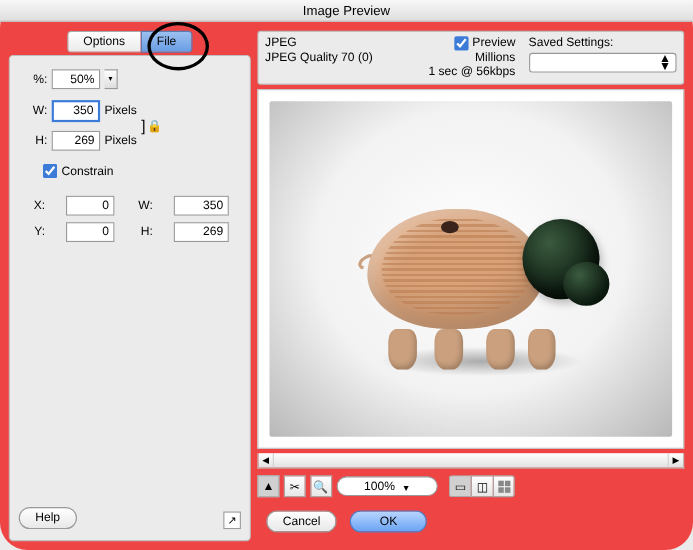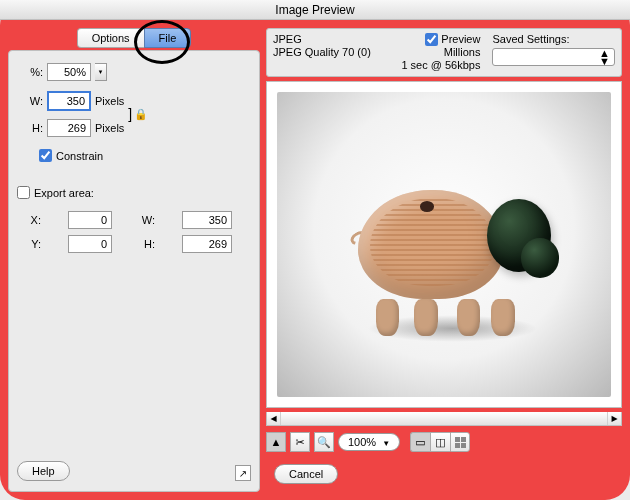--- a/index.html
+++ b/index.html
@@ -1,20 +1,20 @@
 <!DOCTYPE html>
 <html><head>
 <meta charset="utf-8">
 <style>
   * { box-sizing: border-box; margin: 0; padding: 0; font-family: "Lucida Grande", Arial, sans-serif; font-size: 11px; }
   body { background: #ebebeb; width: 630px; height: 500px; overflow: hidden; }
   .dialog { width: 630px; height: 500px; background: #ef4444; display: flex; flex-direction: column; border-radius: 25px; }
   .titlebar { height: 20px; background: linear-gradient(#f7f7f7,#dedede); text-align: center; line-height: 20px; font-size: 12px; border-bottom: 1px solid #bfbfbf; }
   .content { flex: 1; display: flex; padding: 8px; gap: 6px; }
-  .left-panel { width: 252px; display: flex; flex-direction: column; }
+  .left-panel { width: 220px; display: flex; flex-direction: column; }
   .tabs-wrap { position: relative; height: 28px; }
   .tabs { display: flex; justify-content: center; gap: 0; position: relative; z-index: 2; }
   .tab { padding: 3px 14px; background: linear-gradient(#fff,#eaeaea); border: 1px solid #a9a9a9; font-size: 11px; cursor: pointer; }
   .tab:first-child { border-radius: 4px 0 0 4px; border-right: none; }
   .tab:last-child { border-radius: 0 4px 4px 0; }
   .tab.active { background: linear-gradient(#9cc0f0,#6a9de4); color: #000; border-color: #5a7db0; }
   .circle-annot { position: absolute; width: 56px; height: 44px; border: 3px solid #000; border-radius: 50%; top: -8px; left: 126px; z-index: 3; pointer-events: none; }
   .panel-body { flex: 1; border: 1px solid #bfbfbf; border-radius: 4px; background: #ebebeb; padding: 10px 8px; margin-top: -6px; display: flex; flex-direction: column; gap: 6px; }
   .section-label { font-size: 11px; margin-bottom: 2px; }
   .row { display: flex; align-items: center; gap: 4px; margin: 2px 0 2px 8px; }
@@ -58,21 +58,21 @@
   .leg1 { left:18%; } .leg2 { left:36%; } .leg3 { left:56%; } .leg4 { left:72%; }
   .pig-tail { position:absolute; left:6%; top:36%; width:8%; height:8%; border:3px solid #caa07e; border-right-color:transparent; border-bottom-color:transparent; border-radius:50%; transform:rotate(-30deg); }
   .pig-shadow { position:absolute; left:14%; right:6%; bottom:-8%; height:18%; background: radial-gradient(ellipse at center, rgba(0,0,0,.3), rgba(0,0,0,0) 70%); border-radius:50%; }
   .scrollbar-h { height: 14px; background: linear-gradient(#fff,#e2e2e2); border: 1px solid #bfbfbf; border-top: none; display:flex; }
   .sb-arrow { width:14px; display:flex; align-items:center; justify-content:center; font-size:8px; border-right:1px solid #cfcfcf; }
   .sb-arrow:last-child { border-right:none; border-left:1px solid #cfcfcf; }
   .sb-track { flex:1; }
   .toolbar { display: flex; align-items: center; gap: 4px; padding: 2px 0; }
   .tool-btn { width: 20px; height: 20px; background: linear-gradient(#fff,#e6e6e6); border: 1px solid #aaa; display: inline-flex; align-items: center; justify-content: center; font-size: 11px; cursor: pointer; }
   .tool-btn.active { background: #d0d0d0; }
-  .zoom-select { background: #fff; border: 1px solid #999; border-radius: 10px; padding: 2px 9px; display: flex; align-items: flex-end; gap: 6px; font-size: 11px; }
+  .zoom-select { background: #fff; border: 1px solid #999; border-radius: 10px; padding: 2px 24px; display: flex; align-items: flex-end; gap: 6px; font-size: 11px; }
   .view-group { display: flex; gap: 0; margin-left: 6px; }
   .view-group .tool-btn { border-radius: 0; border-right: none; }
   .view-group .tool-btn:first-child { border-radius: 3px 0 0 3px; }
   .view-group .tool-btn:last-child { border-radius: 0 3px 3px 0; border-right: 1px solid #aaa; }
   .footer { display: flex; justify-content: flex-start; gap: 12px; padding: 6px 8px 8px; }
   .checked { accent-color: #3d7bd9; }
   .grid4 { display:inline-grid; grid-template-columns:5px 5px; grid-template-rows:5px 5px; gap:1px; }
   .grid4 span { background:#888; }
 </style>
 </head>
@@ -114,24 +114,20 @@
           </div>
           <span class="lock-brace">]</span>
           <span class="lock-icon">🔒</span>
         </div>
 
         <div class="cb-row">
           <input type="checkbox" checked="" class="checked" style="">
           <span>Constrain</span>
         </div>
 
-        <div class="export-box">
-          <input type="checkbox" style="">
-          <span>Export area:</span>
-        </div>
         <div class="export-grid">
           <span class="glbl">X:</span>
           <input class="input w50" value="0" style="">
           <span class="glbl">W:</span>
           <input class="input w55" value="350" style="">
           <span class="glbl">Y:</span>
           <input class="input w50" value="0" style="">
           <span class="glbl">H:</span>
           <input class="input w55" value="269" style="">
         </div>
@@ -208,17 +204,18 @@
                 <span></span>
                 <span></span>
                 <span></span>
               </span>
             </span>
         </div>
       </div>
 
       <div class="footer">
         <button class="btn">Cancel</button>
+        <button class="btn primary">OK</button>
       </div>
     </div>
 
   </div>
 </div>
 
 </body></html>

